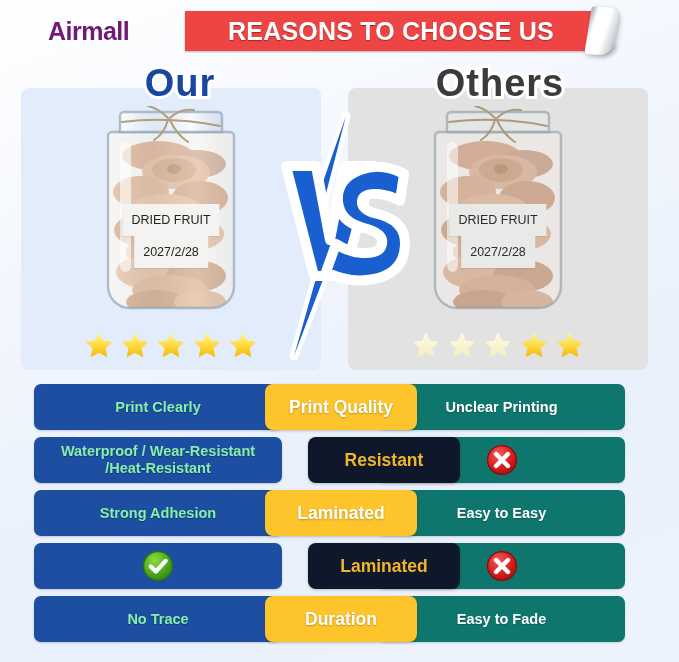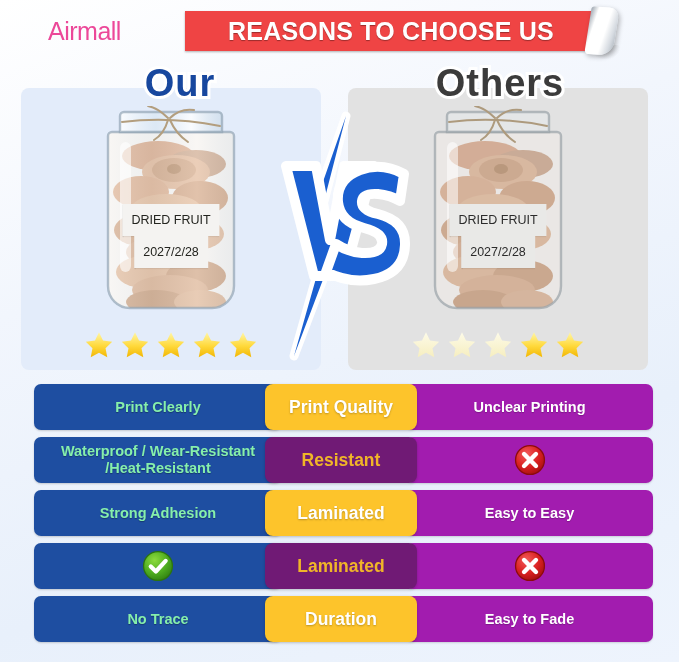--- a/index.html
+++ b/index.html
@@ -8,21 +8,21 @@
     font-family:"Liberation Sans", sans-serif;
     background:linear-gradient(160deg,#ffffff 0%,#f2f6fd 35%,#e8f0fb 70%,#eef4fd 100%);
     position:relative;
   }
   .stage{position:absolute;inset:0;}
 
   
   .header{position:absolute;left:0;top:4px;width:679px;height:50px;}
   .brand{
     position:absolute;left:48px;top:13px;
-    font-size:25px;font-weight:normal;color:#ec4899;
+    font-size:25px;font-weight:bold;color:#701a75;
     letter-spacing:-0.5px;
   }
   .ribbon{
     position:absolute;left:185px;top:7px;width:412px;height:40px;
     background:#ef4444;
     box-shadow:0 1px 2px rgba(0,0,0,.30);
   }
   .ribbon-label{
     position:absolute;left:0;top:0;width:412px;height:40px;
     display:flex;align-items:center;justify-content:center;
@@ -102,23 +102,23 @@
     left:0;width:248px;background:#1e4ea1;color:#86efac;border-radius:7px;
     text-shadow:0 1px 1px rgba(0,0,0,.30);
     box-shadow:0 1px 2px rgba(0,0,0,.18);
   }
   .cell-mid{
     left:231px;width:152px;z-index:3;border-radius:8px;
     font-size:17.5px;
     box-shadow:0 1px 3px rgba(0,0,0,.22);
   }
   .cell-mid.fill{background:#fdc42b;color:#ffffff;text-shadow:0 1px 2px rgba(0,0,0,.25);}
-  .cell-mid.blank{background:#701a75;color:#f0b528;text-shadow:none;}
+  .cell-mid.blank{background:#0f172a;color:#f0b528;text-shadow:none;margin-left:43px;}
   .cell-right{
-    left:372px;width:247px;background:#a21caf;color:#ffffff;border-radius:7px;
+    left:344px;width:247px;background:#0f766e;color:#ffffff;border-radius:7px;
     text-shadow:0 1px 1px rgba(0,0,0,.22);
     box-shadow:0 1px 2px rgba(0,0,0,.15);
   }
   .badge-icon{width:34px;height:34px;display:block;}
 </style>
 </head>
 <body>
 
 <div class="stage">
 

